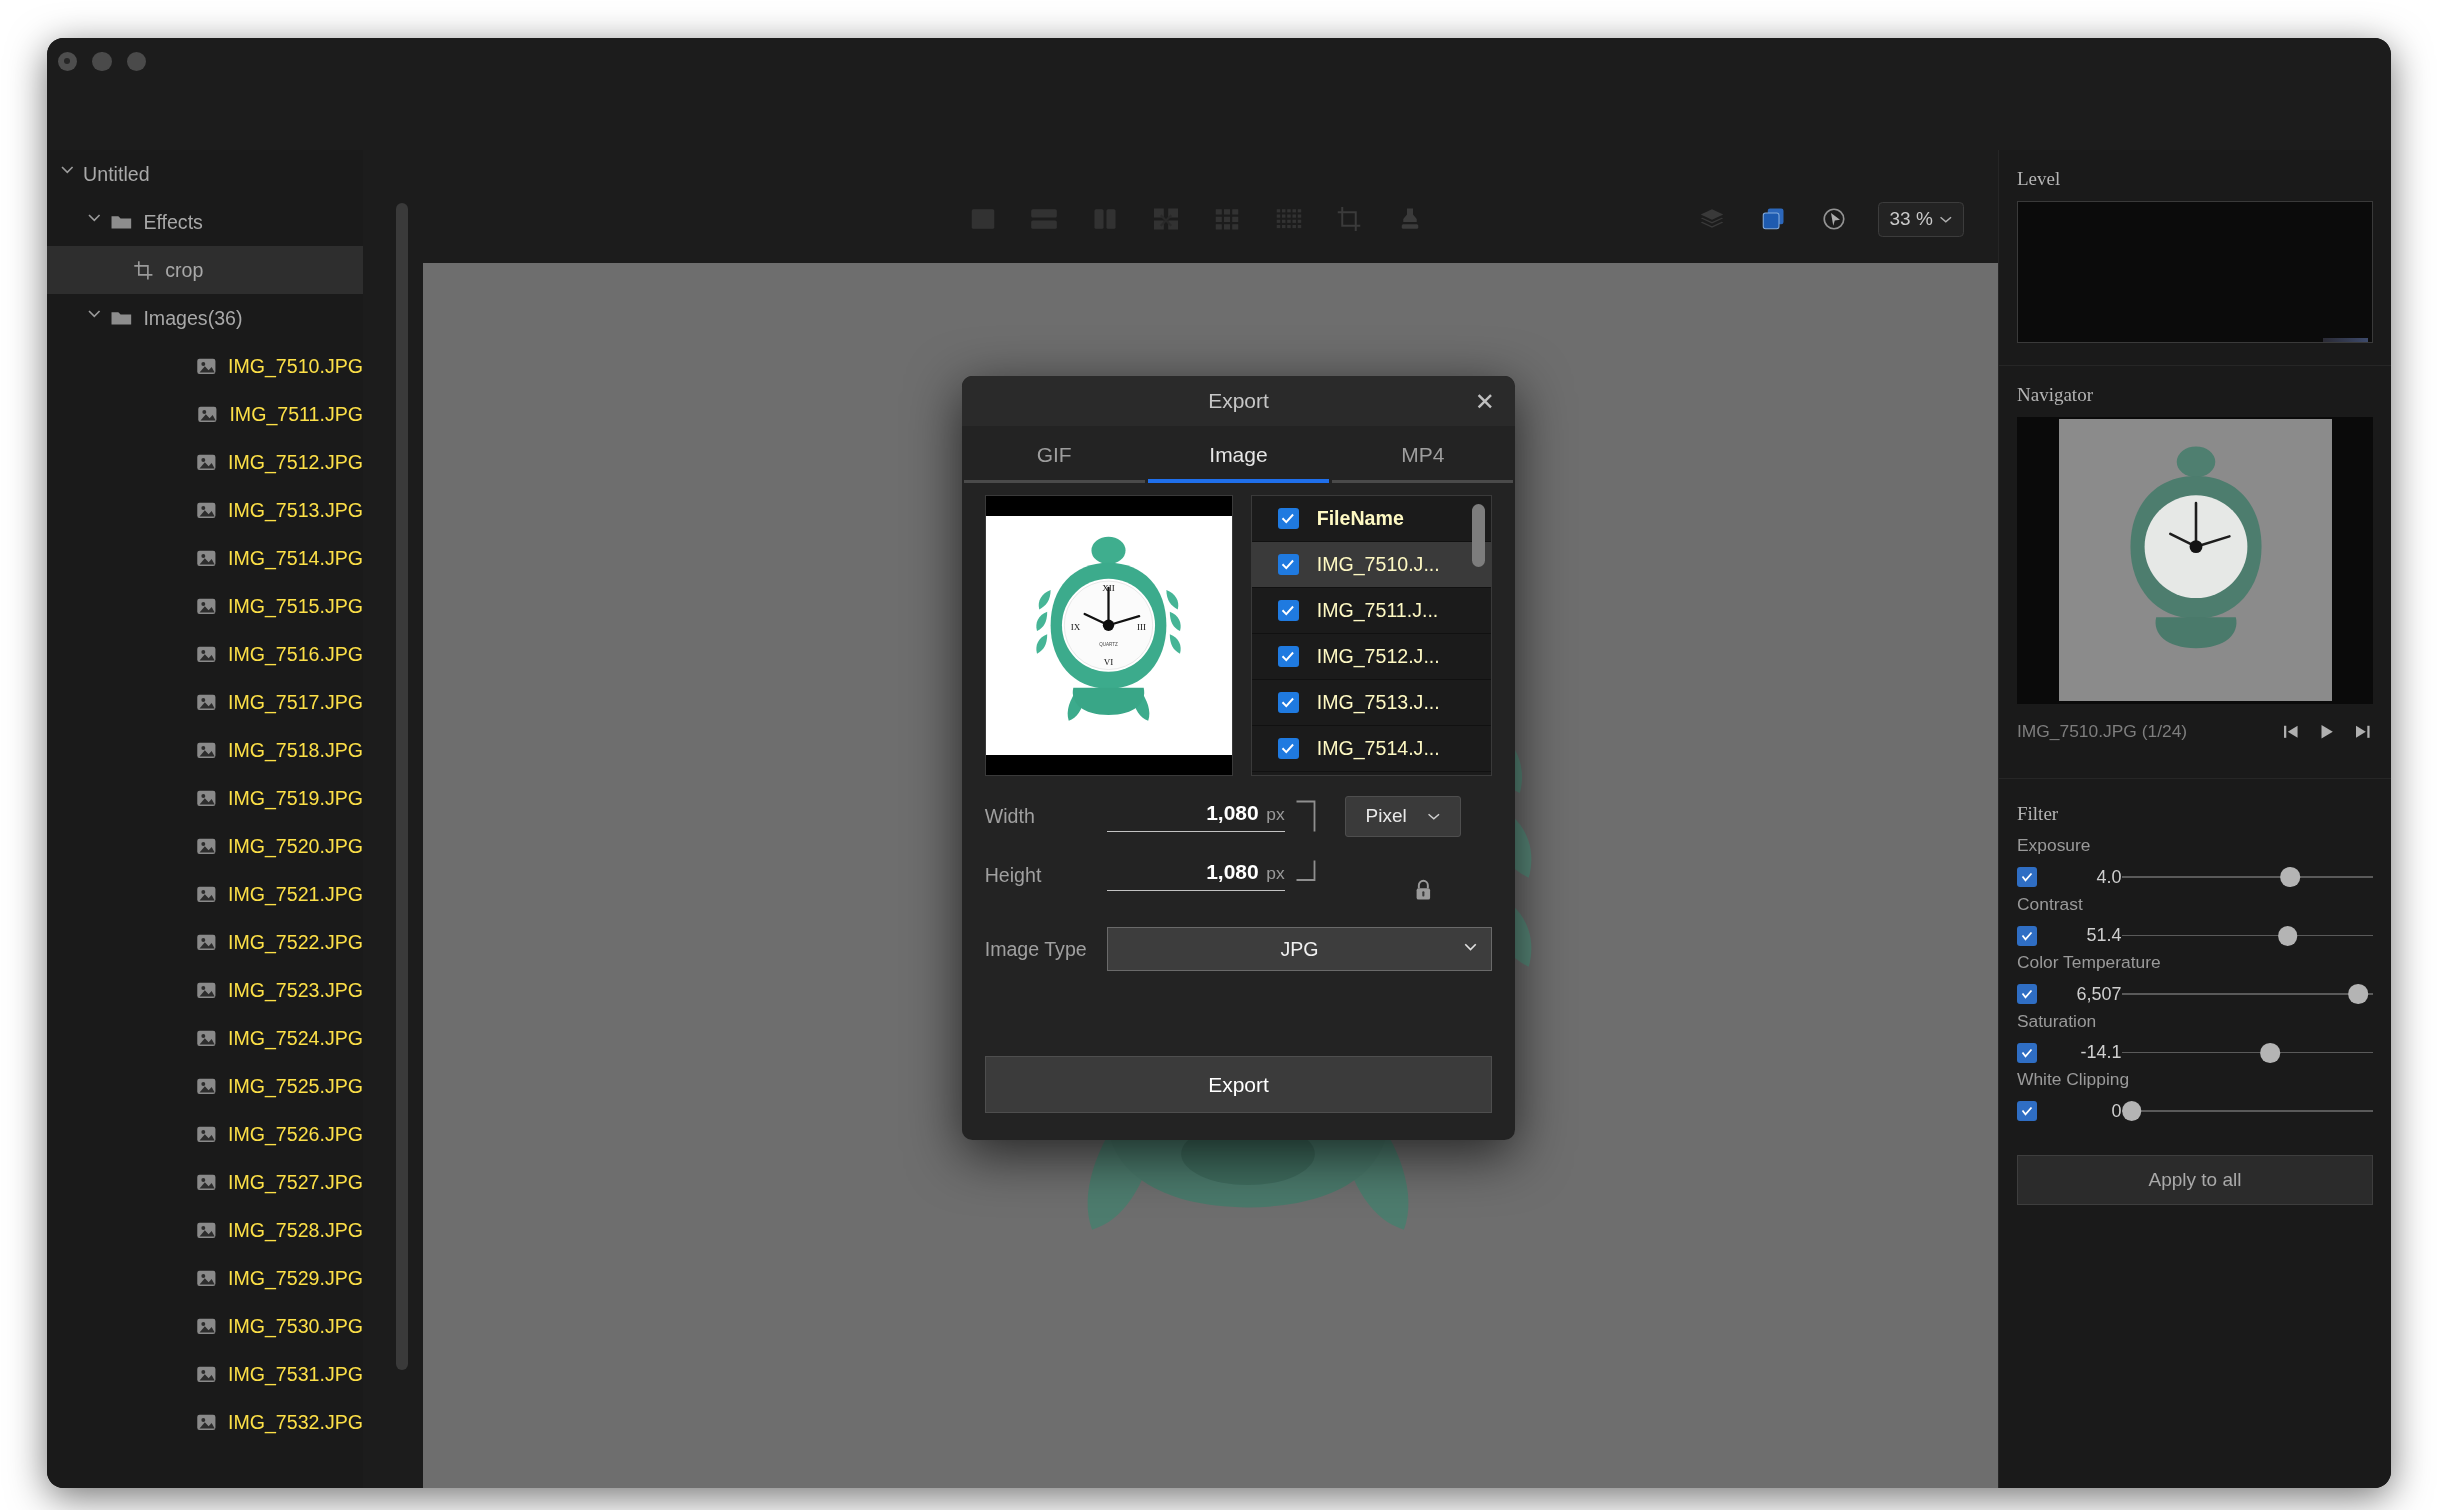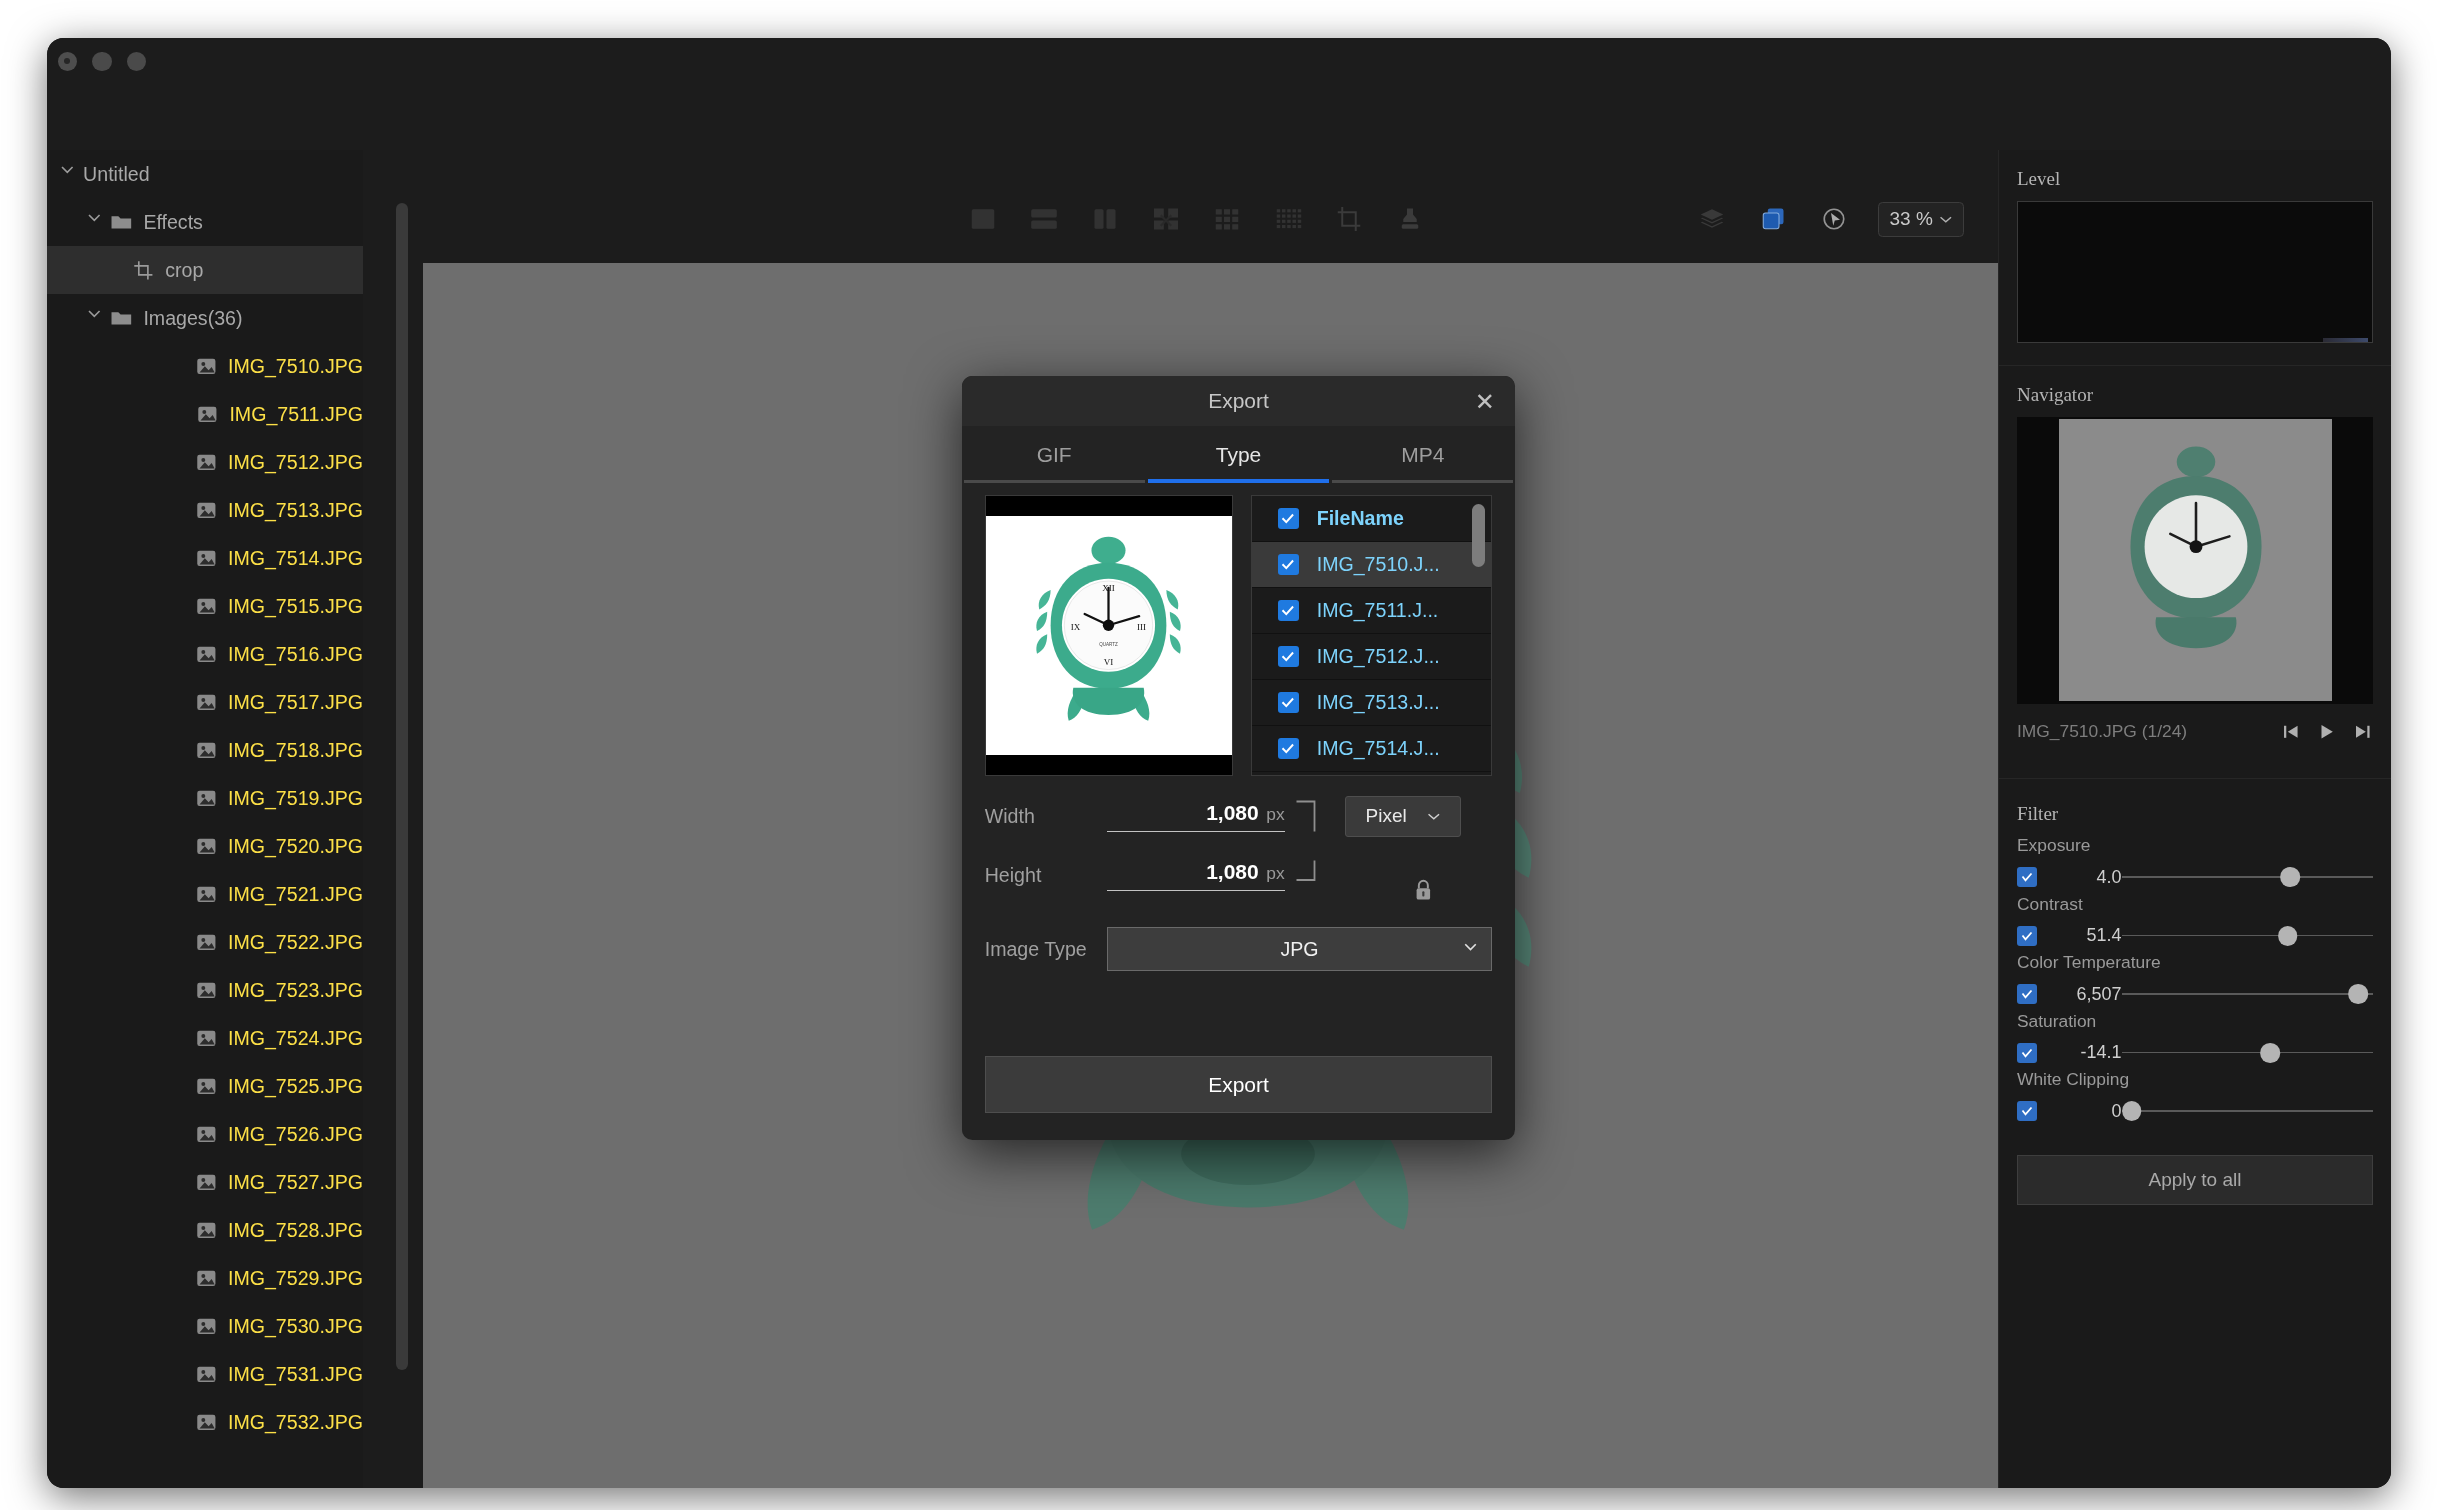--- a/index.html
+++ b/index.html
@@ -238,21 +238,21 @@
   }
   #dlg-preview-clock { width: 175px; height: 227px; }
   #dlg-list {
     flex: 1; height: 281px;
     background: #1b1b1b; border: 0.8px solid #3a3a3a;
     position: relative; overflow: hidden;
   }
   .list-row {
     display: flex; align-items: center;
     height: 46px; padding-left: 26px;
-    color: #7dd3fc; font-size: 19.6px;
+    color: #fef9c3; font-size: 19.6px;
     border-bottom: 0.8px solid #111;
   }
   .list-row.header { font-weight: bold; background: #1b1b1b; }
   .list-row.selected { background: #3a3a3a; }
   .list-cb {
     width: 21px; height: 21px; border-radius: 3px;
     background: #1f7ae0; flex: 0 0 auto; margin-right: 18px;
     display: flex; align-items: center; justify-content: center;
   }
   #list-scrollbar-track {
@@ -830,21 +830,21 @@
   </div>
 
   <div id="export-dialog">
     <div id="dlg-titlebar">
       <span id="dlg-title">Export</span>
       <span id="dlg-close">✕</span>
     </div>
 
     <div id="dlg-tabs">
         <div class="dlg-tab">GIF</div>
-        <div class="dlg-tab active">Type</div>
+        <div class="dlg-tab active">Image</div>
         <div class="dlg-tab">MP4</div>
       </div>
 
     <div id="dlg-body">
       <div id="dlg-upper">
         <div id="dlg-preview">
           <div id="dlg-preview-inner">
             <svg id="dlg-preview-clock" viewBox="0 0 300 400">
               <ellipse cx="150" cy="50" rx="30" ry="24" fill="#3fae8e"></ellipse>
               <path d="M150 72 c-62 0 -102 44 -102 110 c0 64 40 112 102 112 c62 0 102 -48 102 -112 c0 -66 -40 -110 -102 -110z" fill="#3cab8c"></path>

